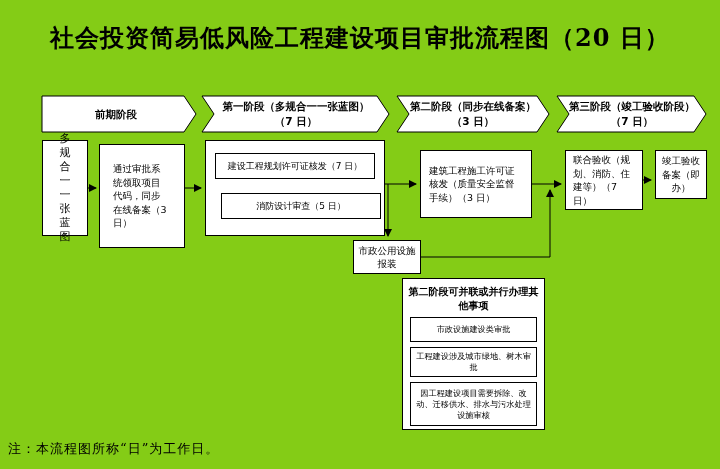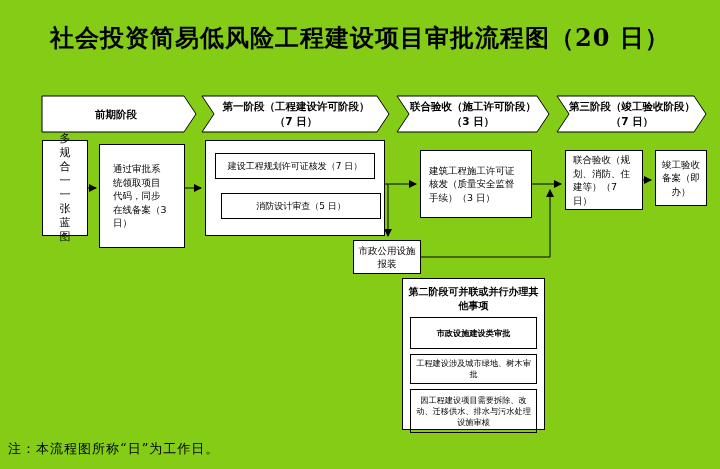--- a/index.html
+++ b/index.html
@@ -41,25 +41,25 @@
     <line x1="532" y1="184" x2="561" y2="184" stroke="#000" stroke-width="1" marker-end="url(#arrow)"></line>
     <line x1="643" y1="180" x2="651" y2="180" stroke="#000" stroke-width="1" marker-end="url(#arrow)"></line>
     <line x1="388" y1="184" x2="388" y2="236" stroke="#000" stroke-width="1" marker-end="url(#arrow)"></line>
     <path d="M421,257 L550,257 L550,190" fill="none" stroke="#000" stroke-width="1" marker-end="url(#arrow)"></path>
   </svg>
 
   <div class="banner-label" style="left:42px;top:96px;width:148px;height:36px;">
     <div>前期阶段</div>
   </div>
   <div class="banner-label" style="left:206px;top:96px;width:180px;height:36px;">
-    <div>第一阶段（工程建设许可阶段）</div>
+    <div>第一阶段（多规合一一张蓝图）</div>
     <div>（7 日）</div>
   </div>
   <div class="banner-label" style="left:400px;top:96px;width:146px;height:36px;">
-    <div>联合验收（施工许可阶段）</div>
+    <div>第二阶段（同步在线备案）</div>
     <div>（3 日）</div>
   </div>
   <div class="banner-label" style="left:560px;top:96px;width:144px;height:36px;">
     <div>第三阶段（竣工验收阶段）</div>
     <div>（7 日）</div>
   </div>
 
   <div class="box" style="left:42px;top:140px;width:46px;height:96px;">
     <div class="vert-inner">多规合一一张蓝图</div>
   </div>
@@ -76,31 +76,31 @@
     </div>
   </div>
 
   <div class="box leftalign" style="left:420px;top:150px;width:112px;height:68px;padding:4px 8px;">
     <div>建筑工程施工许可证核发（质量安全监督手续）（3 日）</div>
   </div>
 
   <div class="box leftalign" style="left:565px;top:150px;width:78px;height:60px;padding:4px 7px;">
     <div>联合验收（规划、消防、住建等）（7 日）</div>
   </div>
-  <div class="box" style="left:655px;top:150px;width:52px;height:56px;">
+  <div class="box" style="left:655px;top:150px;width:52px;height:49px;">
     <div>竣工验收备案（即办）</div>
   </div>
 
   <div class="box" style="left:353px;top:240px;width:68px;height:34px;">
     <div>市政公用设施报装</div>
   </div>
 
   <div class="group" style="left:402px;top:278px;width:143px;height:152px;">
     <div class="pgroup-title">第二阶段可并联或并行办理其他事项</div>
-    <div class="pitem" style="height:32px;font-weight:bold;">
+    <div class="pitem" style="height:25px;">
       <div>市政设施建设类审批</div>
     </div>
     <div class="pitem" style="height:30px;">
       <div>工程建设涉及城市绿地、树木审批</div>
     </div>
     <div class="pitem" style="height:44px;">
       <div>因工程建设项目需要拆除、改动、迁移供水、排水与污水处理设施审核</div>
     </div>
   </div>
 

